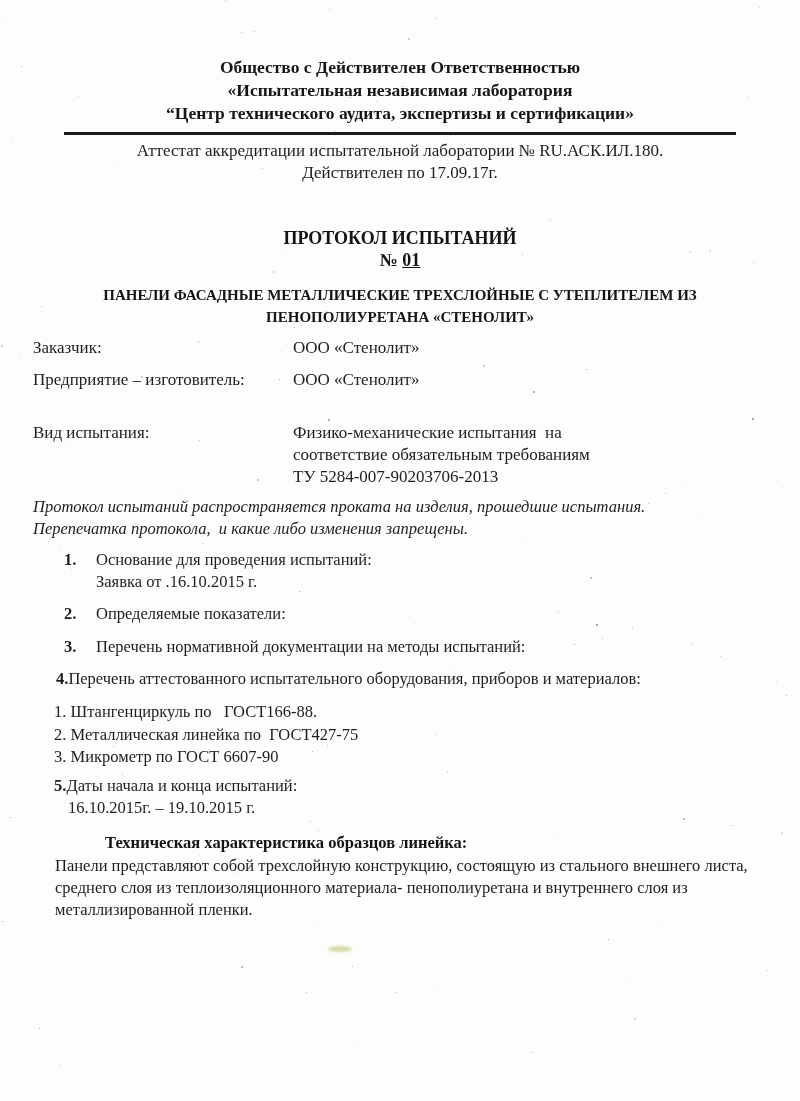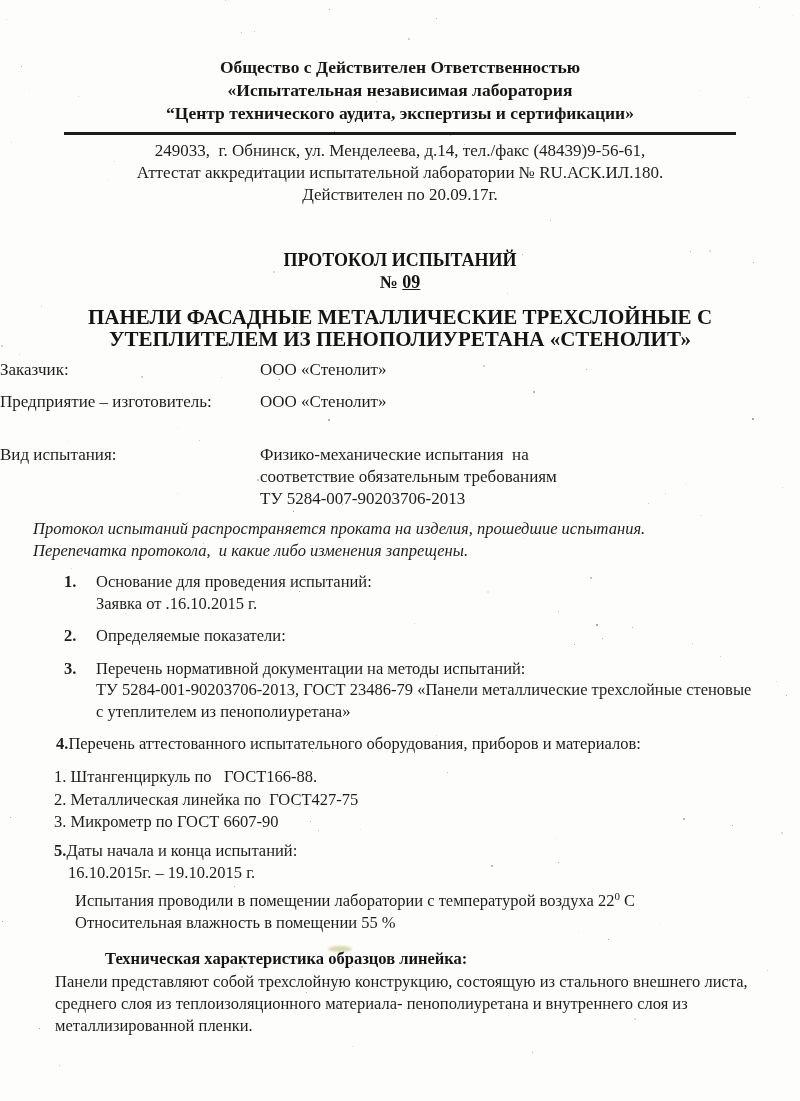--- a/index.html
+++ b/index.html
@@ -15,25 +15,25 @@
   [data-bind] { white-space:pre-wrap; }
 
   
   .org { padding-top:56px; text-align:center; font-weight:bold; font-size:17.5px; line-height:23px; color:#161616; }
   .rule { width:672px; margin:7px auto 0 auto; border-top:3px solid #1b1b1b; }
   .address { margin-top:5px; text-align:center; font-size:17px; line-height:22px; }
 
   
   .title-block { margin-top:43px; text-align:center; font-weight:bold; font-size:18px; line-height:22px; color:#141414; }
   .underlined { text-decoration:underline; }
-  .subject { margin:13px auto 0 auto; max-width:660px; text-align:center; font-weight:bold; font-size:21px; line-height:22px; color:#141414; }
+  .subject { margin:13px auto 0 auto; max-width:660px; text-align:center; font-weight:bold; font-size:15px; line-height:22px; color:#141414; }
 
   
   .info { margin-top:9px; font-size:17px; }
-  .info-row { display:flex; align-items:flex-start; line-height:22px; }
+  .info-row { display:flex; align-items:flex-start; padding-left:33px; line-height:22px; }
   .row-gap-sm { margin-top:10px; }
   .row-gap-lg { margin-top:31px; }
   .info-label { width:260px; flex:none; }
   .info-value { flex:1; }
 
   
   .notice { margin-top:8px; padding-left:33px; font-style:italic; font-size:16.5px; line-height:21.5px; }
 
   
   .numbered { margin-top:10px; font-size:16.5px; line-height:21.5px; }
@@ -68,29 +68,28 @@
 <div class="page">
 
   <header>
     <div class="org">
       <div data-bind="header.org_line1">Общество с Действителен Ответственностью</div>
       <div data-bind="header.org_line2">«Испытательная независимая лаборатория</div>
       <div data-bind="header.org_line3">“Центр технического аудита, экспертизы и сертификации»</div>
     </div>
     <div class="rule"></div>
     <div class="address">
-      <div data-bind="header.address_line1">249033,  г. Обнинск, ул. Менделеева, д.14, тел./факс (48439)9-56-61,</div>
       <div data-bind="header.address_line2">Аттестат аккредитации испытательной лаборатории № RU.АСК.ИЛ.180.</div>
-      <div data-bind="header.address_line3">Действителен по 20.09.17г.</div>
+      <div data-bind="header.address_line3">Действителен по 17.09.17г.</div>
     </div>
   </header>
 
   <section class="title-block">
     <div data-bind="title.main">ПРОТОКОЛ ИСПЫТАНИЙ</div>
-    <div><span data-bind="title.number_prefix">№ </span><span class="underlined" data-bind="title.number">09</span></div>
+    <div><span data-bind="title.number_prefix">№ </span><span class="underlined" data-bind="title.number">01</span></div>
   </section>
 
   <div class="subject" data-bind="title.subject">ПАНЕЛИ ФАСАДНЫЕ МЕТАЛЛИЧЕСКИЕ ТРЕХСЛОЙНЫЕ С УТЕПЛИТЕЛЕМ ИЗ ПЕНОПОЛИУРЕТАНА «СТЕНОЛИТ»</div>
 
   <section class="info">
     <div class="info-row">
       <div class="info-label" data-bind="info.customer_label">Заказчик:</div>
       <div class="info-value" data-bind="info.customer_value">ООО «Стенолит»</div>
     </div>
     <div class="info-row row-gap-sm">
@@ -123,42 +122,37 @@
     <div class="n-item">
       <div class="n-num" data-bind="items.item2_num">2.</div>
       <div class="n-content">
         <div data-bind="items.item2_title">Определяемые показатели:</div>
       </div>
     </div>
     <div class="n-item">
       <div class="n-num" data-bind="items.item3_num">3.</div>
       <div class="n-content">
         <div data-bind="items.item3_title">Перечень нормативной документации на методы испытаний:</div>
-        <div data-bind="items.item3_body">ТУ 5284-001-90203706-2013, ГОСТ 23486-79 «Панели металлические трехслойные стеновые с утеплителем из пенополиуретана»</div>
       </div>
     </div>
   </section>
 
   <div class="sec-heading"><span class="sec-num" data-bind="items.item4_num">4.</span><span data-bind="items.item4_title">Перечень аттестованного испытательного оборудования, приборов и материалов:</span></div>
 
   <div class="equipment">
     <div data-bind="items.equipment1">1. Штангенциркуль по   ГОСТ166-88.</div>
     <div data-bind="items.equipment2">2. Металлическая линейка по  ГОСТ427-75</div>
     <div data-bind="items.equipment3">3. Микрометр по ГОСТ 6607-90</div>
   </div>
 
   <div class="sec5">
     <div><span class="sec-num" data-bind="items.item5_num">5.</span><span data-bind="items.item5_title">Даты начала и конца испытаний:</span></div>
     <div class="dates" data-bind="items.item5_dates">16.10.2015г. – 19.10.2015 г.</div>
   </div>
 
-  <div class="conditions">
-    <div><span data-bind="conditions.temp_prefix">Испытания проводили в помещении лаборатории с температурой воздуха 22</span><span class="sup" data-bind="conditions.temp_sup">0</span><span data-bind="conditions.temp_suffix"> С</span></div>
-    <div data-bind="conditions.humidity">Относительная влажность в помещении 55 %</div>
-  </div>
 
   <div class="tech">
     <div class="tech-heading" data-bind="tech.heading">Техническая характеристика образцов линейка:</div>
     <p class="tech-body" data-bind="tech.body">Панели представляют собой трехслойную конструкцию, состоящую из стального внешнего листа, среднего слоя из теплоизоляционного материала- пенополиуретана и внутреннего слоя из металлизированной пленки.</p>
   </div>
 
   <div class="smudge"></div>
 <div class="speck" style="left: 445px; top: 126px; width: 1px; height: 1px; opacity: 0.24;"></div>
     <div class="speck" style="left: 402px; top: 86px; width: 1px; height: 1px; opacity: 0.56;"></div>
     <div class="speck" style="left: 326px; top: 311px; width: 1px; height: 1px; opacity: 0.51;"></div>

